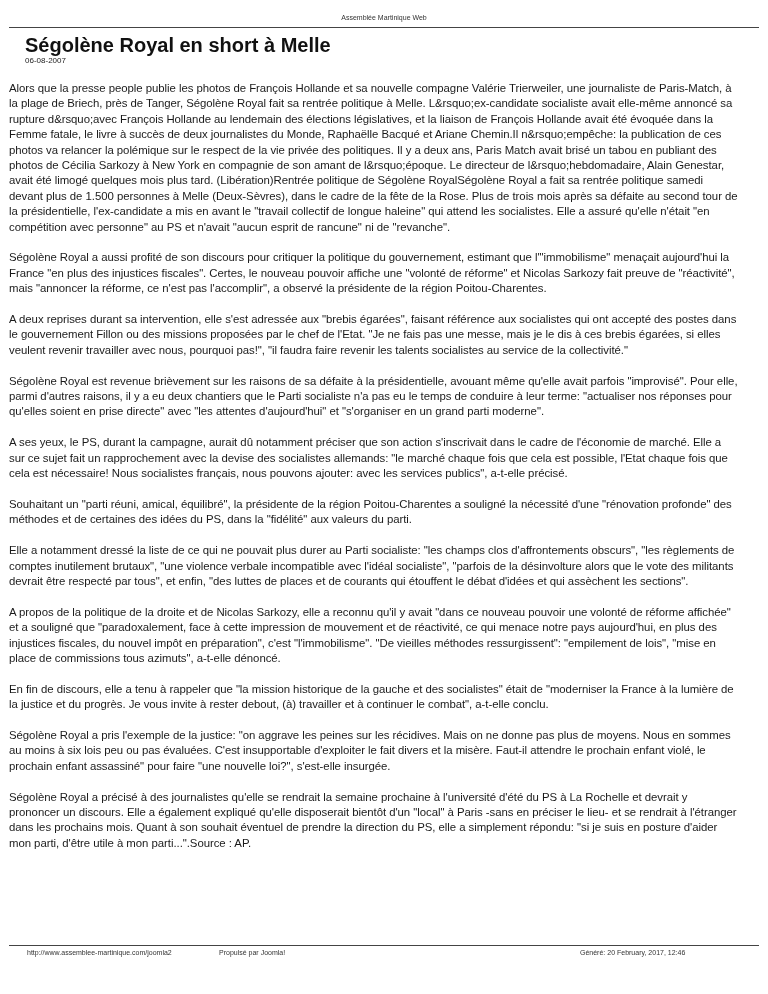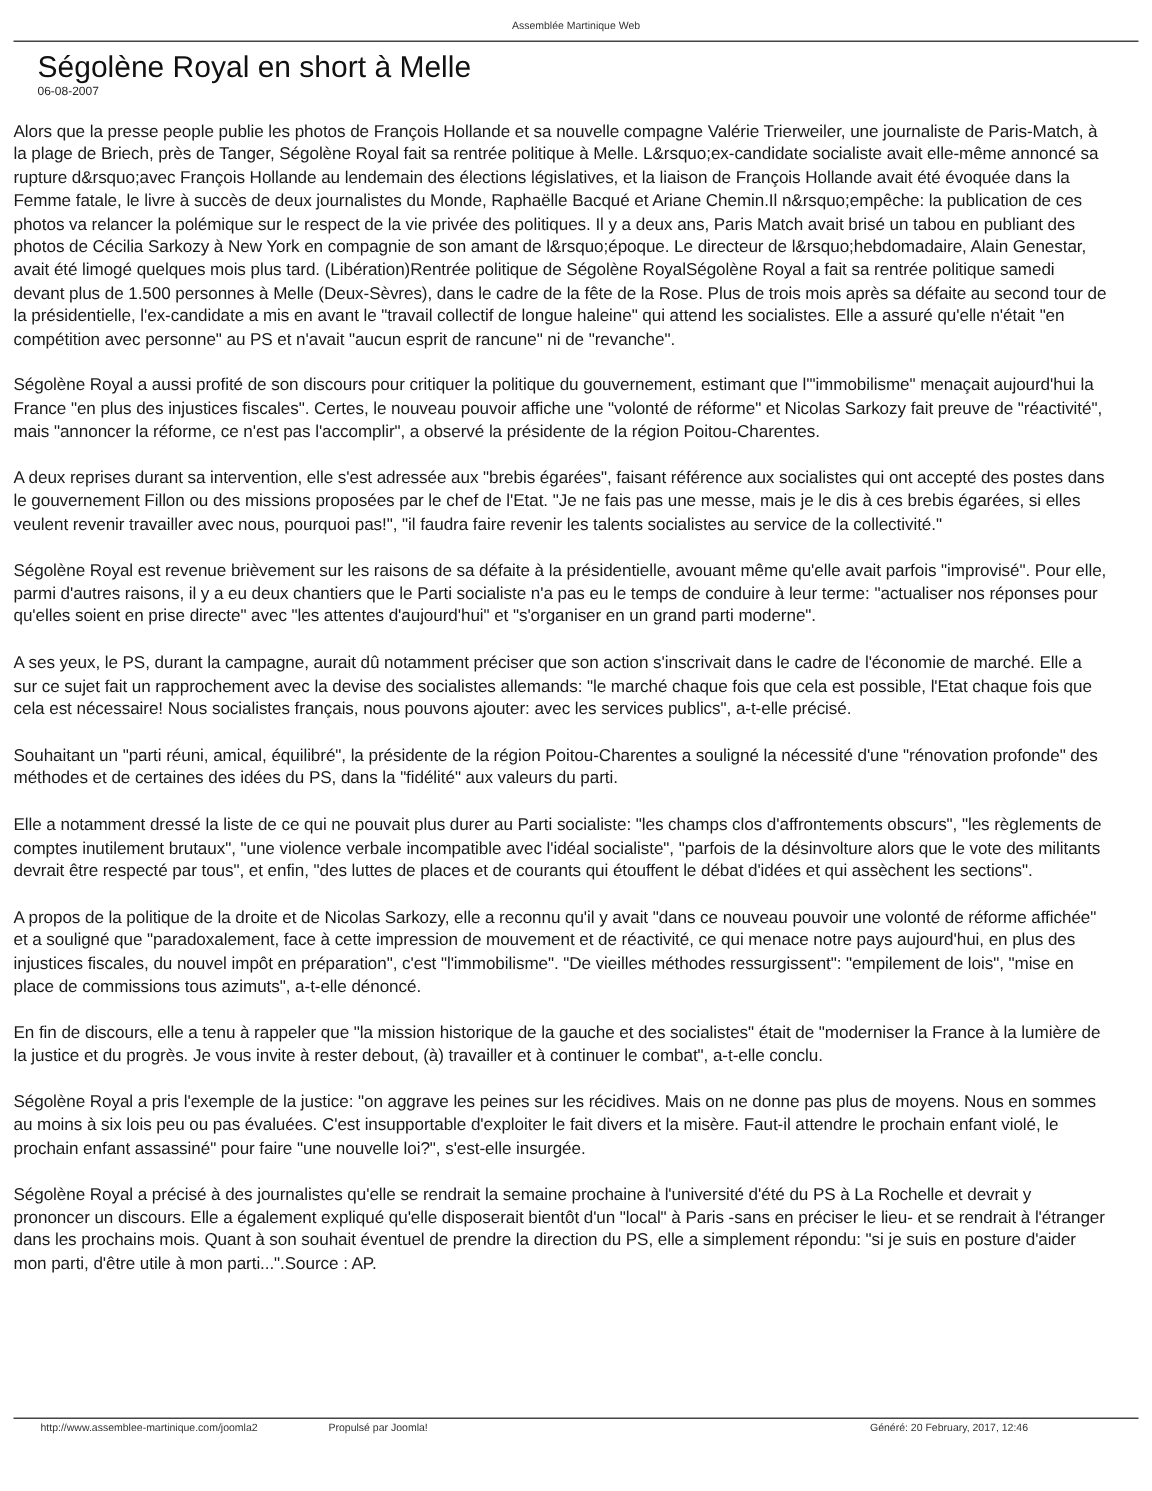--- a/index.html
+++ b/index.html
@@ -34,21 +34,21 @@
     .rule-top { top: 27px; width: 750px; }
     .rule-bottom { top: 945px; width: 750px; }
     .article-title {
       position: absolute;
       top: 34px;
       left: 25px;
       font-size: 20px;
       line-height: 22px;
       color: #111;
       margin: 0;
-      font-weight: normal;
+      font-weight: bold;
     }
     .article-date {
       position: absolute;
       top: 56px;
       left: 25px;
       font-size: 8px;
       color: #222;
     }
     .article-body {
       position: absolute;

